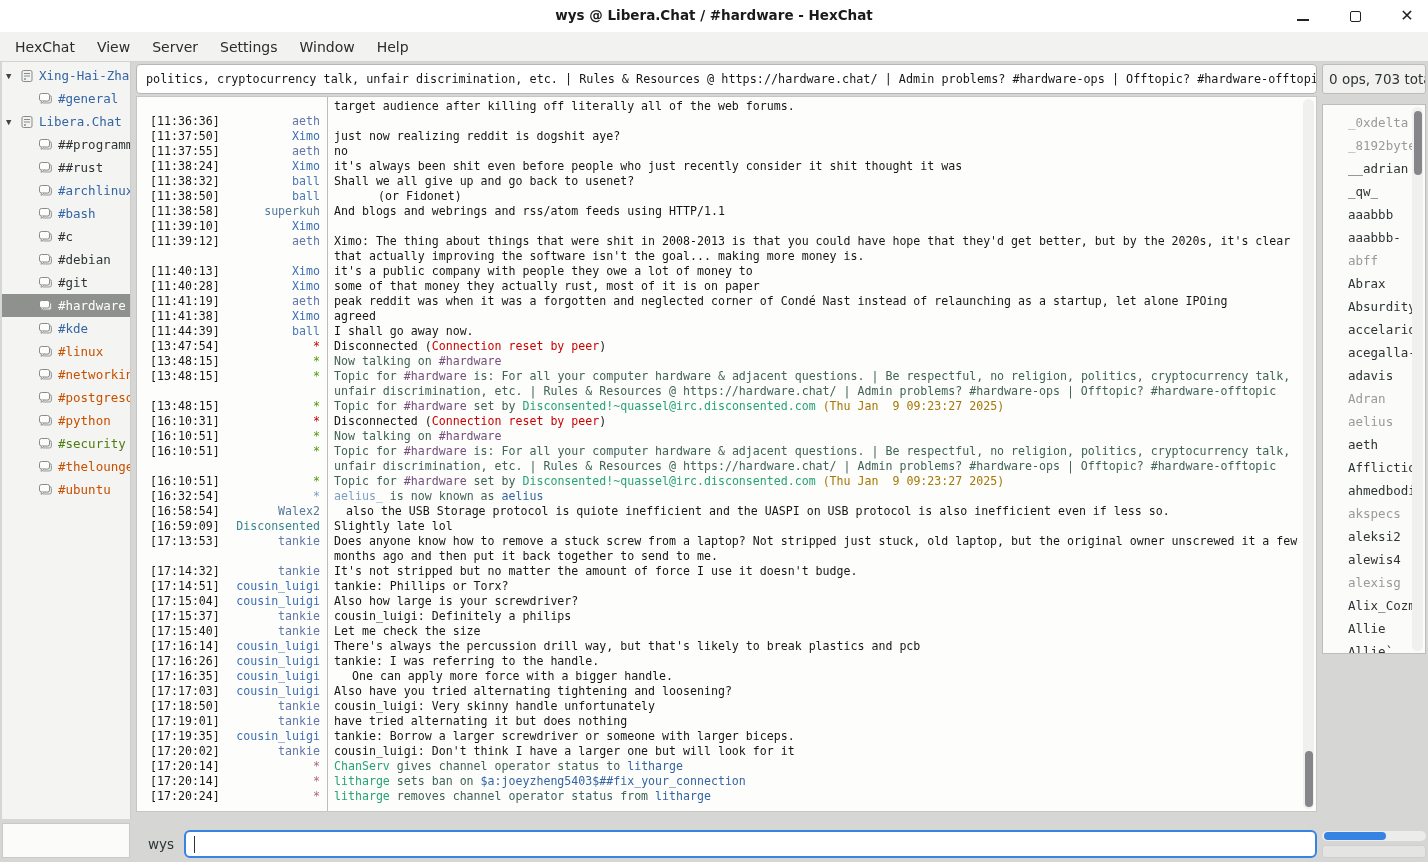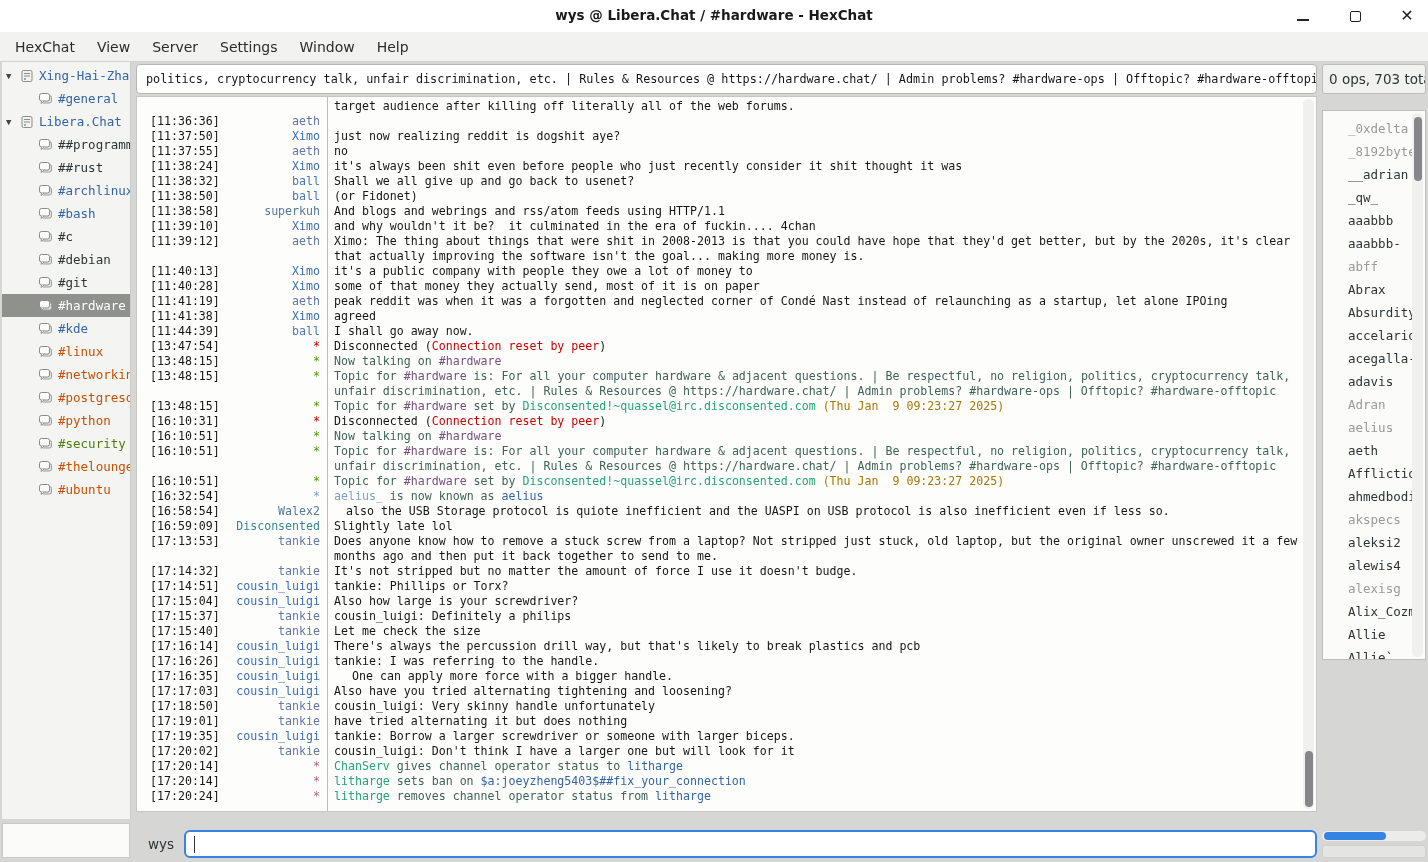--- a/index.html
+++ b/index.html
@@ -44,21 +44,21 @@
   .chat-content { position:absolute; left:4px; top:2px; right:16px; }
   .line { display:flex; font-family:"DejaVu Sans Mono", monospace; font-size:11.6px; line-height:15px; }
   .time { flex:none; width:81px; padding-left:9px; color:#161616; white-space:pre; }
   .nick { flex:none; width:106px; text-align:right; padding-right:8px; white-space:pre; }
   .msg  { flex:1; padding-left:6px; white-space:pre-wrap; word-break:break-word; color:#161616; }
   .vscroll { position:absolute; right:2px; top:2px; bottom:2px; width:11px; background:#f0f0ee; border-radius:6px; }
   .vthumb { position:absolute; left:1.5px; width:8px; background:#85858a; border-radius:5px; }
   .chat .vthumb { bottom:2px; height:56px; }
 
   
-  .userlist { position:absolute; left:1322px; top:110px; width:104px; height:550px; background:#fbfbf9; border:1px solid #bdbdbb; overflow:hidden; padding-top:6px; }
+  .userlist { position:absolute; left:1322px; top:104px; width:104px; height:550px; background:#fbfbf9; border:1px solid #bdbdbb; overflow:hidden; padding-top:6px; }
   .ul-item { height:23px; line-height:23px; padding-left:25px; font-family:"DejaVu Sans Mono", monospace; font-size:12.5px; color:#2e3436; white-space:nowrap; overflow:hidden; }
   .ul-item.away { color:#9a9a96; }
   .userlist .vthumb { top:4px; height:64px; }
   .hscroll1 { position:absolute; left:1322px; top:831px; width:104px; height:10px; background:#ececea; border-radius:5px; }
   .hthumb { position:absolute; left:2px; top:1px; width:62px; height:8px; background:#3584e4; border-radius:4px; }
   .hscroll2 { position:absolute; left:1322px; top:845px; width:104px; height:13px; background:#e4e4e2; border:1px solid #cfcfcd; border-radius:3px; }
 
   
   .bottomleft { position:absolute; left:2px; top:823px; width:128px; height:35px; background:#fbfbf9; border:1px solid #c9c9c7; }
   .inputrow { position:absolute; left:136px; top:828px; width:1181px; height:32px; display:flex; align-items:center; }
@@ -325,46 +325,45 @@
         <span class="msg"><span style="color: rgb(22, 22, 22);">it's always been shit even before people who just recently consider it shit thought it was</span></span>
       </div>
       <div class="line">
         <span class="time">[11:38:32]</span>
         <span class="nick" style="color: rgb(74, 122, 181);">ball</span>
         <span class="msg"><span style="color: rgb(22, 22, 22);">Shall we all give up and go back to usenet?</span></span>
       </div>
       <div class="line">
         <span class="time">[11:38:50]</span>
         <span class="nick" style="color: rgb(74, 122, 181);">ball</span>
-        <span class="msg"><span style="color: rgb(22, 22, 22);">(or Fidonet)</span></span>
+        <span class="msg"><span style="color: rgb(22, 22, 22); margin-left: 44px;">(or Fidonet)</span></span>
       </div>
       <div class="line">
         <span class="time">[11:38:58]</span>
         <span class="nick" style="color: rgb(86, 121, 156);">superkuh</span>
         <span class="msg"><span style="color: rgb(22, 22, 22);">And blogs and webrings and rss/atom feeds using HTTP/1.1</span></span>
       </div>
       <div class="line">
         <span class="time">[11:39:10]</span>
         <span class="nick" style="color: rgb(60, 110, 180);">Ximo</span>
-        <span class="msg"><span style="color: rgb(22, 22, 22);">and why wouldn't it be?  it culminated in the era of fuckin.... 4chan</span></span>
       </div>
       <div class="line">
         <span class="time">[11:39:12]</span>
         <span class="nick" style="color: rgb(98, 118, 168);">aeth</span>
         <span class="msg"><span style="color: rgb(22, 22, 22);">Ximo: The thing about things that were shit in 2008-2013 is that you could have hope that they'd get better, but by the 2020s, it's clear that actually improving the software isn't the goal... making more money is.</span></span>
       </div>
       <div class="line">
         <span class="time">[11:40:13]</span>
         <span class="nick" style="color: rgb(60, 110, 180);">Ximo</span>
         <span class="msg"><span style="color: rgb(22, 22, 22);">it's a public company with people they owe a lot of money to</span></span>
       </div>
       <div class="line">
         <span class="time">[11:40:28]</span>
         <span class="nick" style="color: rgb(60, 110, 180);">Ximo</span>
-        <span class="msg"><span style="color: rgb(22, 22, 22);">some of that money they actually send, most of it is on paper</span></span>
+        <span class="msg"><span style="color: rgb(22, 22, 22);">some of that money they actually rust, most of it is on paper</span></span>
       </div>
       <div class="line">
         <span class="time">[11:41:19]</span>
         <span class="nick" style="color: rgb(98, 118, 168);">aeth</span>
         <span class="msg"><span style="color: rgb(22, 22, 22); text-align: right;">peak reddit was when it was a forgotten and neglected corner of Condé Nast instead of relaunching as a startup, let alone IPOing</span></span>
       </div>
       <div class="line">
         <span class="time">[11:41:38]</span>
         <span class="nick" style="color: rgb(60, 110, 180);">Ximo</span>
         <span class="msg"><span style="color: rgb(22, 22, 22);">agreed</span></span>

